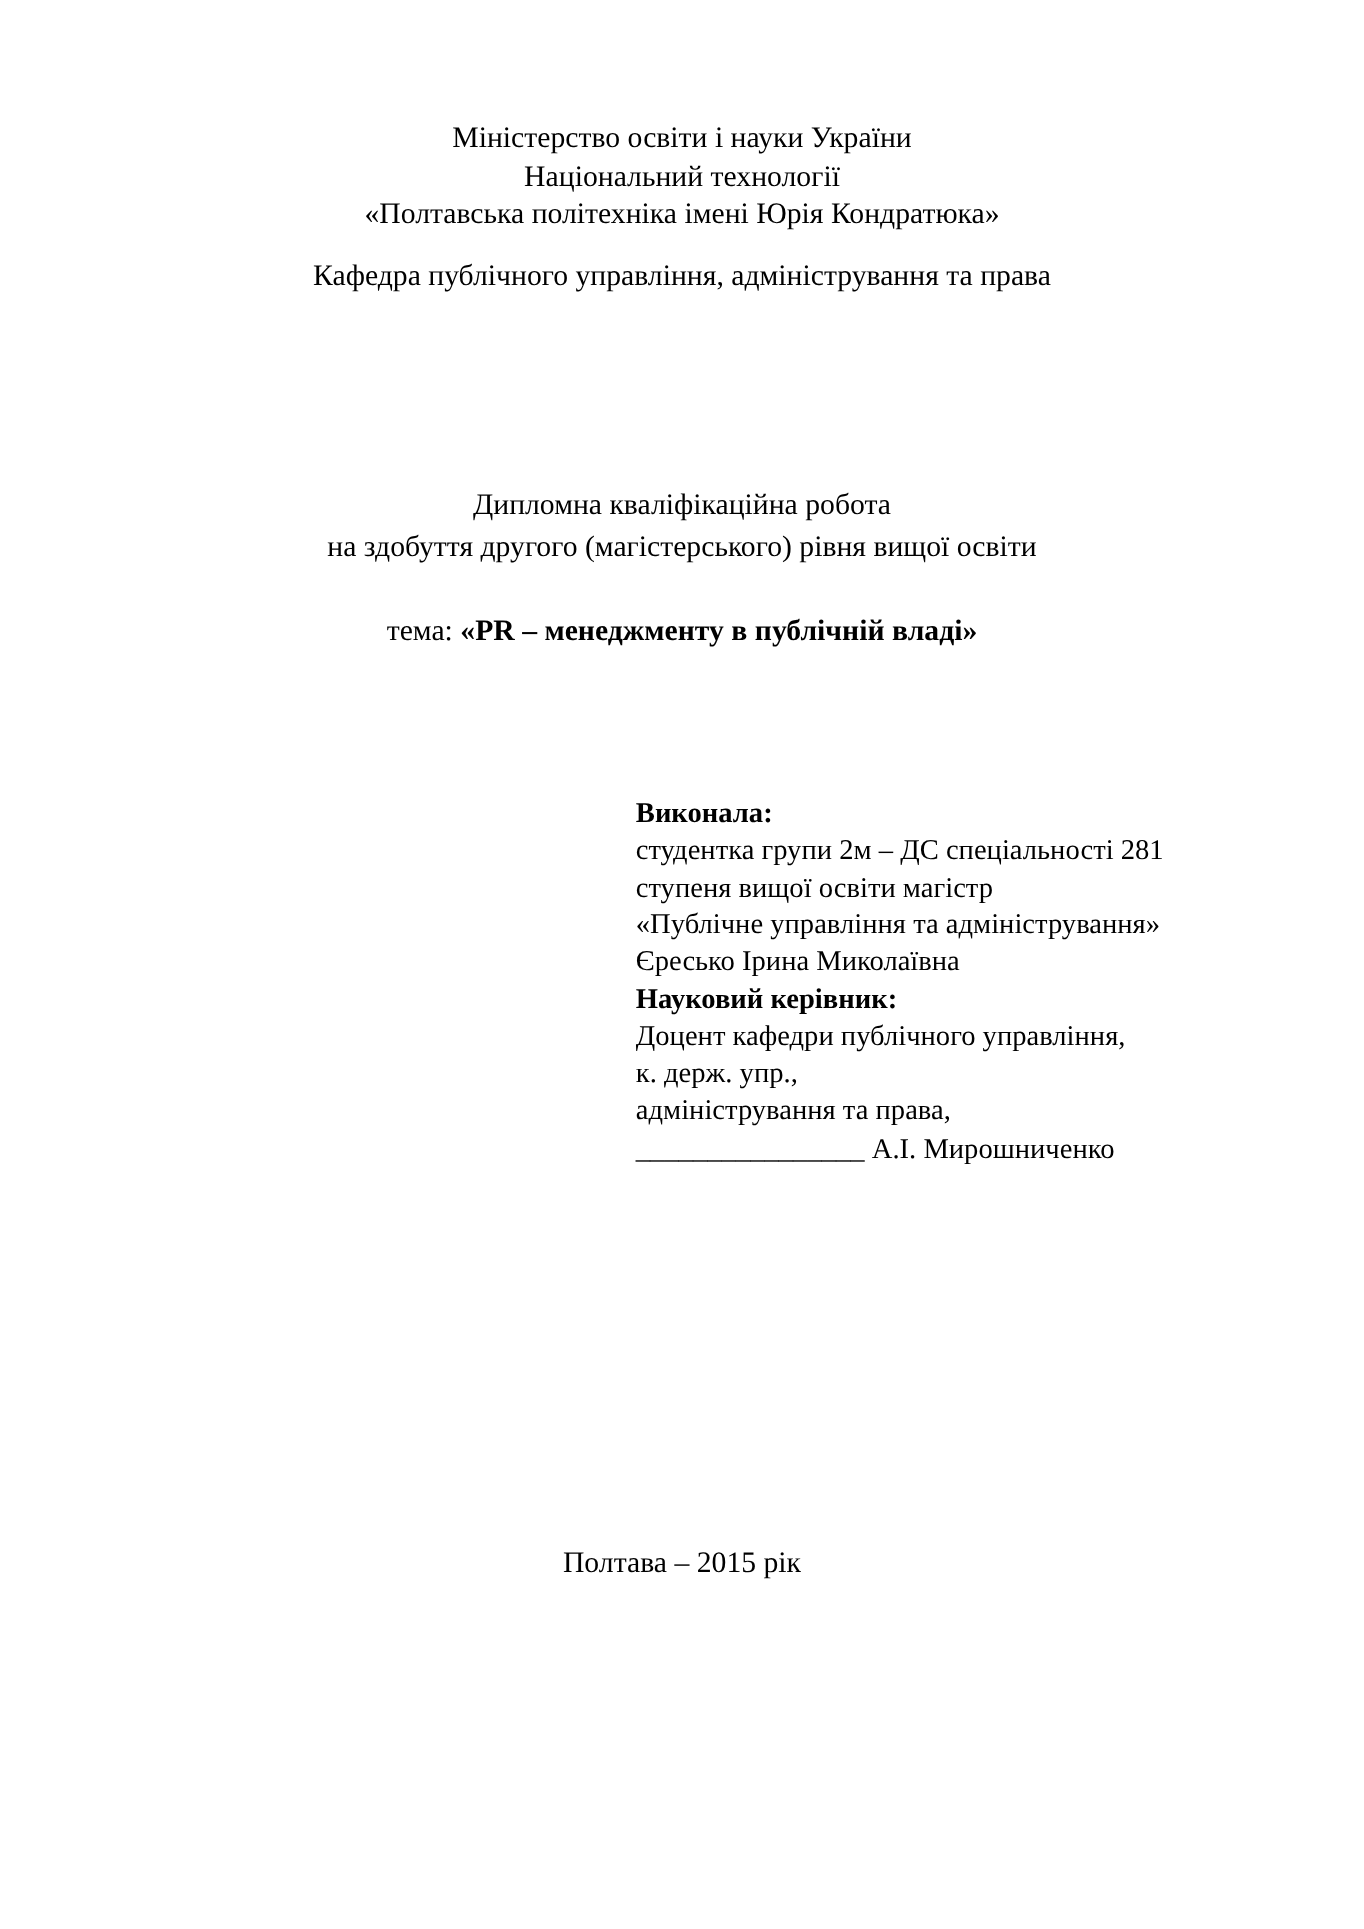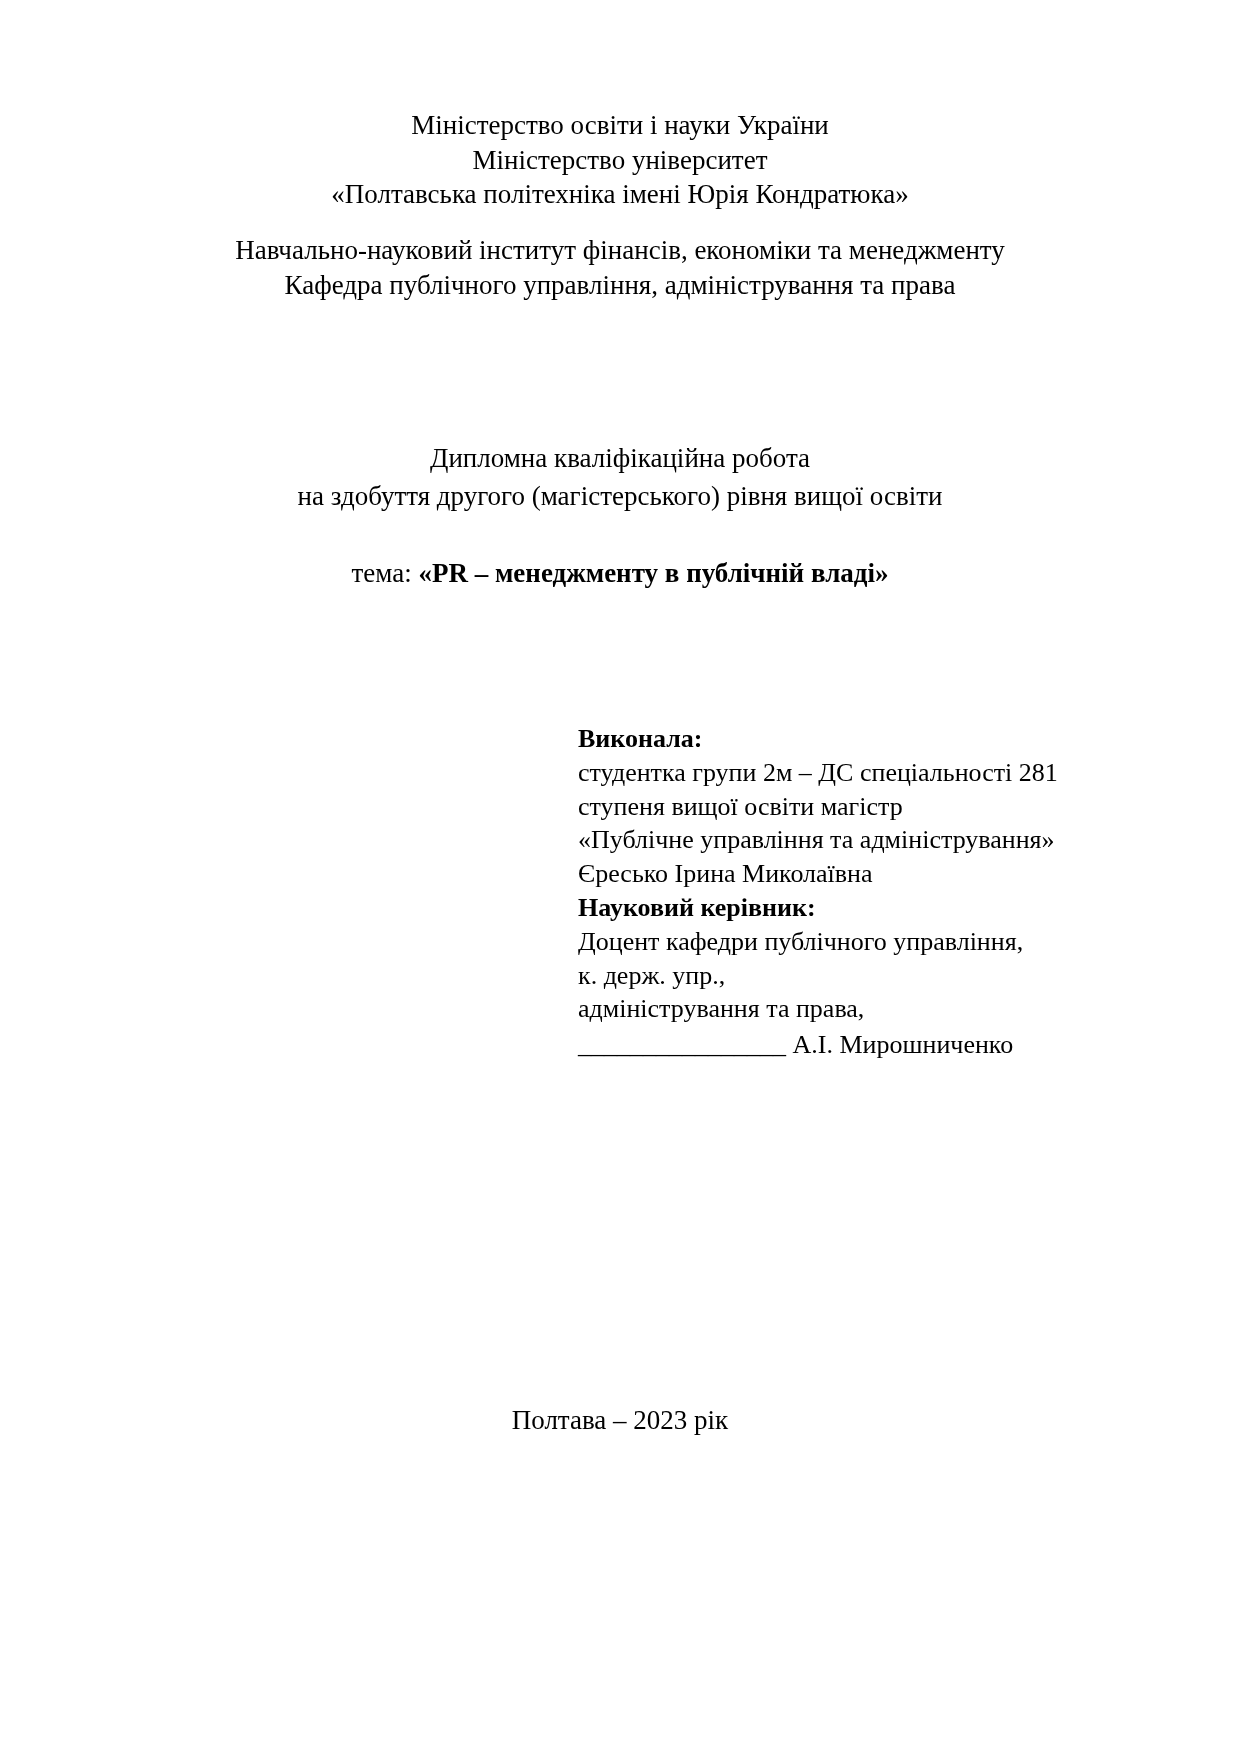--- a/index.html
+++ b/index.html
@@ -113,26 +113,25 @@
     font-size: 27px;
   }
 </style>
 </head>
 <body>
 
 <div class="page">
 
   <div class="header-block">
     <span class="line">Міністерство освіти і науки України</span>
-    <span class="line">Міністерство університет</span>
+    <span class="line">Національний технології</span>
     <span class="line">«Полтавська політехніка імені Юрія Кондратюка»</span>
   </div>
 
   <div class="faculty-block">
-    <span class="line">Навчально-науковий інститут фінансів, економіки та менеджменту</span>
     <span class="line">Кафедра публічного управління, адміністрування та права</span>
   </div>
 
   <div class="title-block">
     <span class="doc-type">Дипломна кваліфікаційна робота</span>
     <span class="degree-line">на здобуття другого (магістерського) рівня вищої освіти</span>
     <span class="theme-line">
       <span>тема: </span><span class="theme-value">«PR – менеджменту в публічній владі»</span>
     </span>
   </div>
@@ -144,16 +143,16 @@
     <span class="line">«Публічне управління та адміністрування»</span>
     <span class="line">Єресько Ірина Миколаївна</span>
     <span class="line bold">Науковий керівник:</span>
     <span class="line">Доцент кафедри публічного управління,</span>
     <span class="line">к. держ. упр.,</span>
     <span class="line">адміністрування та права,</span>
     <span class="sig-line">________________ А.І. Мирошниченко</span>
   </div>
 
   <div class="footer-block">
-    <span>Полтава – 2023 рік</span>
+    <span>Полтава – 2015 рік</span>
   </div>
 
 </div>
 
 </body></html>

